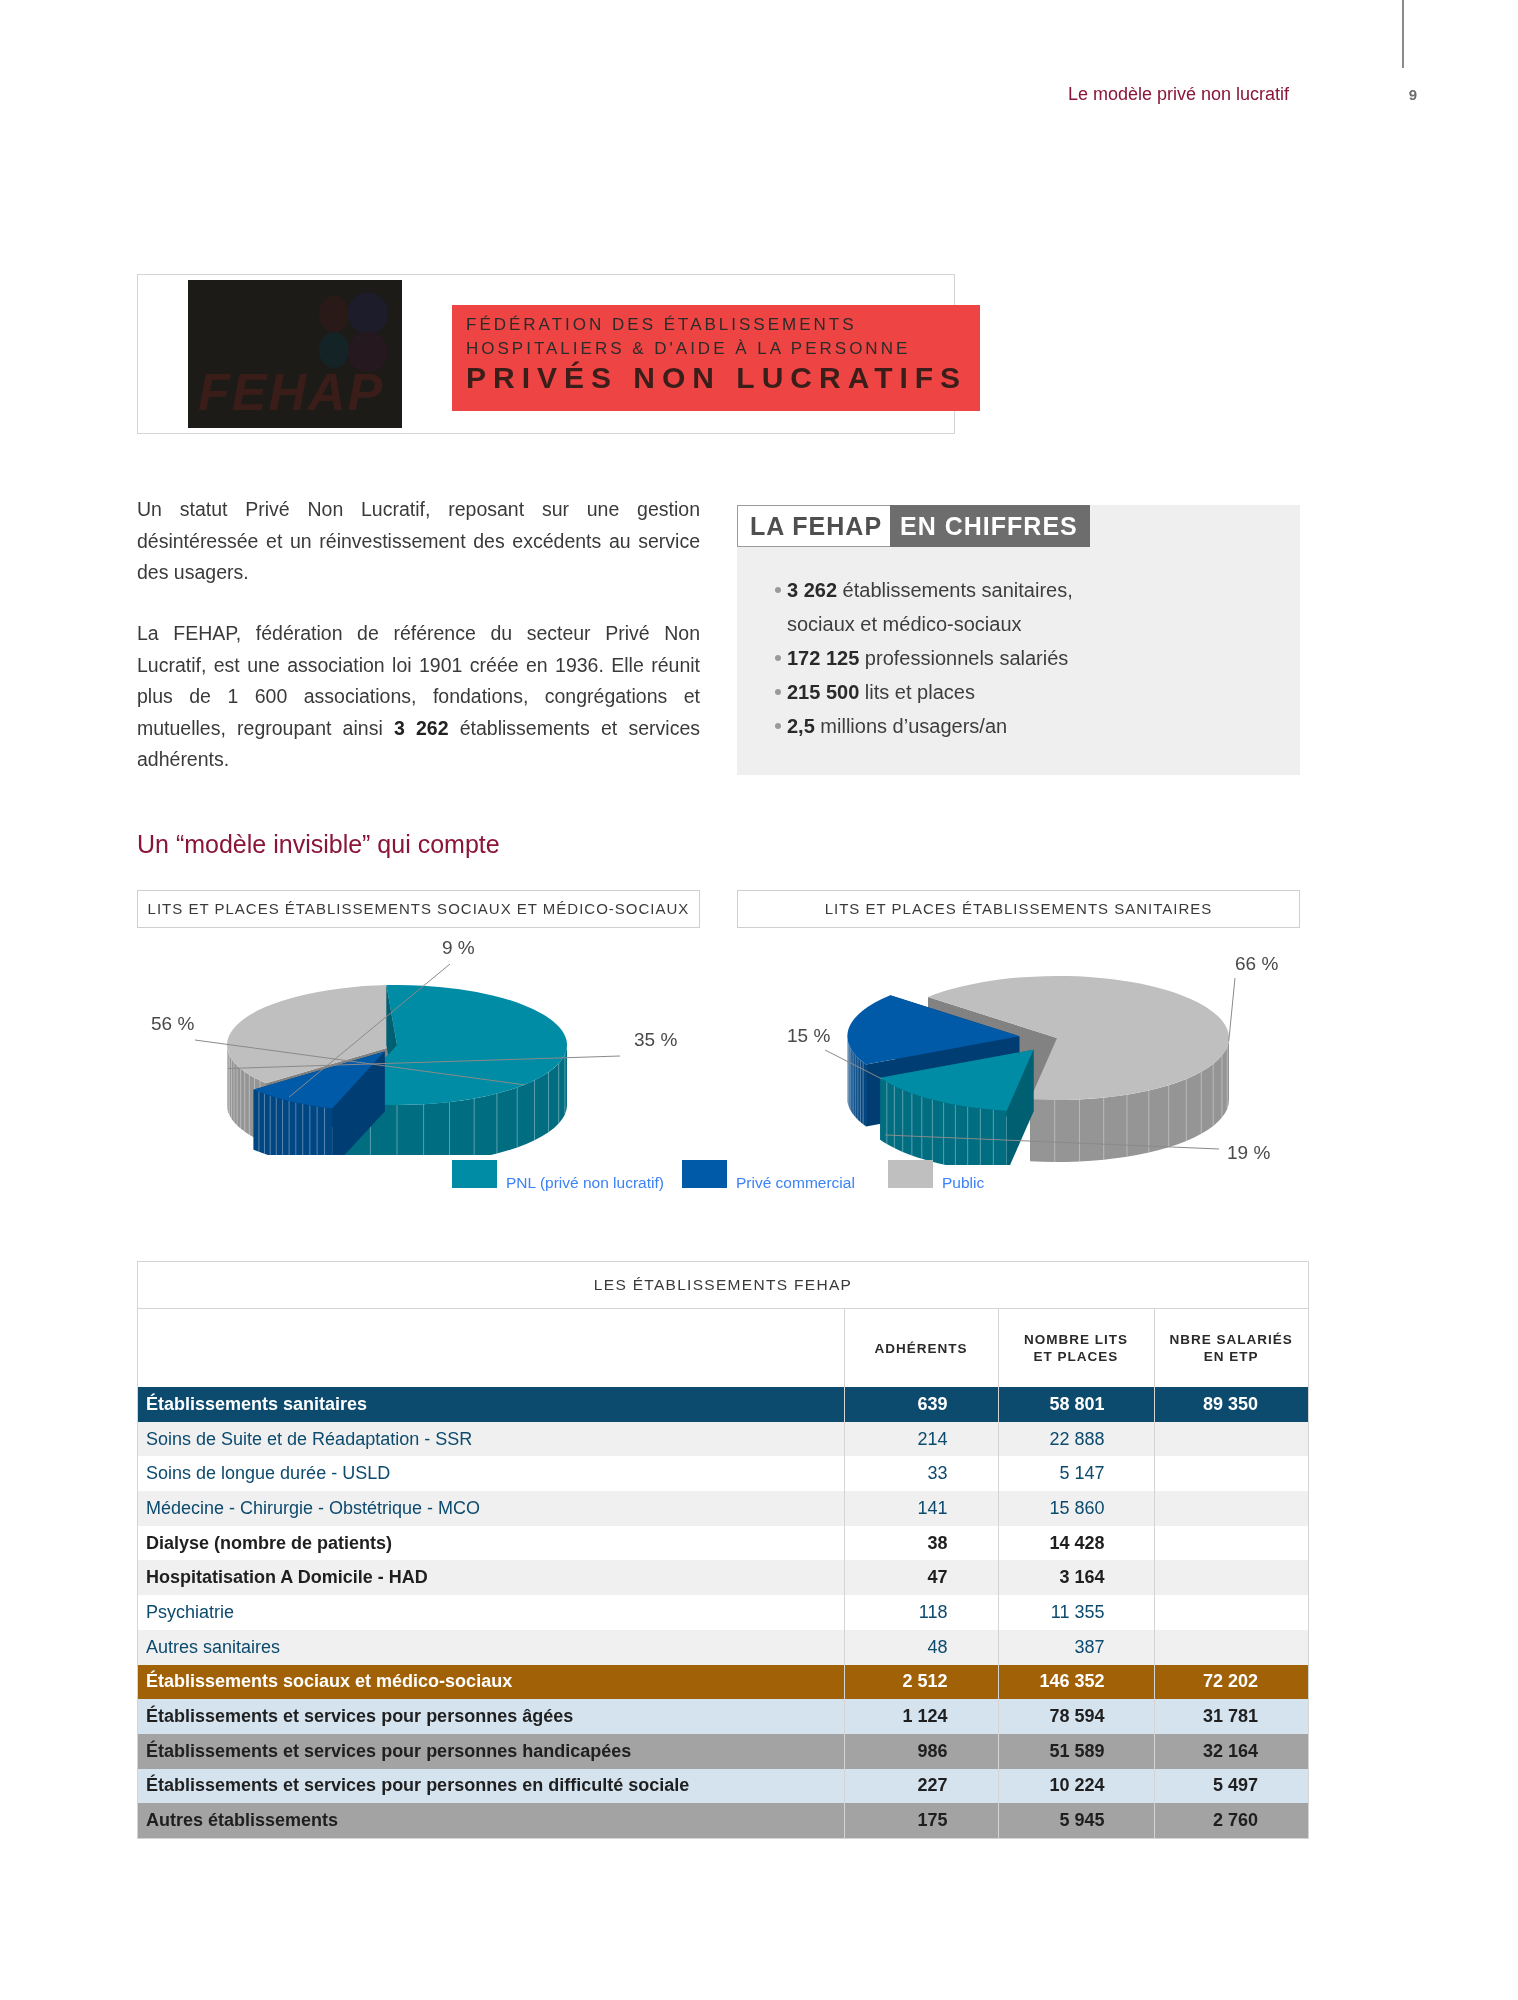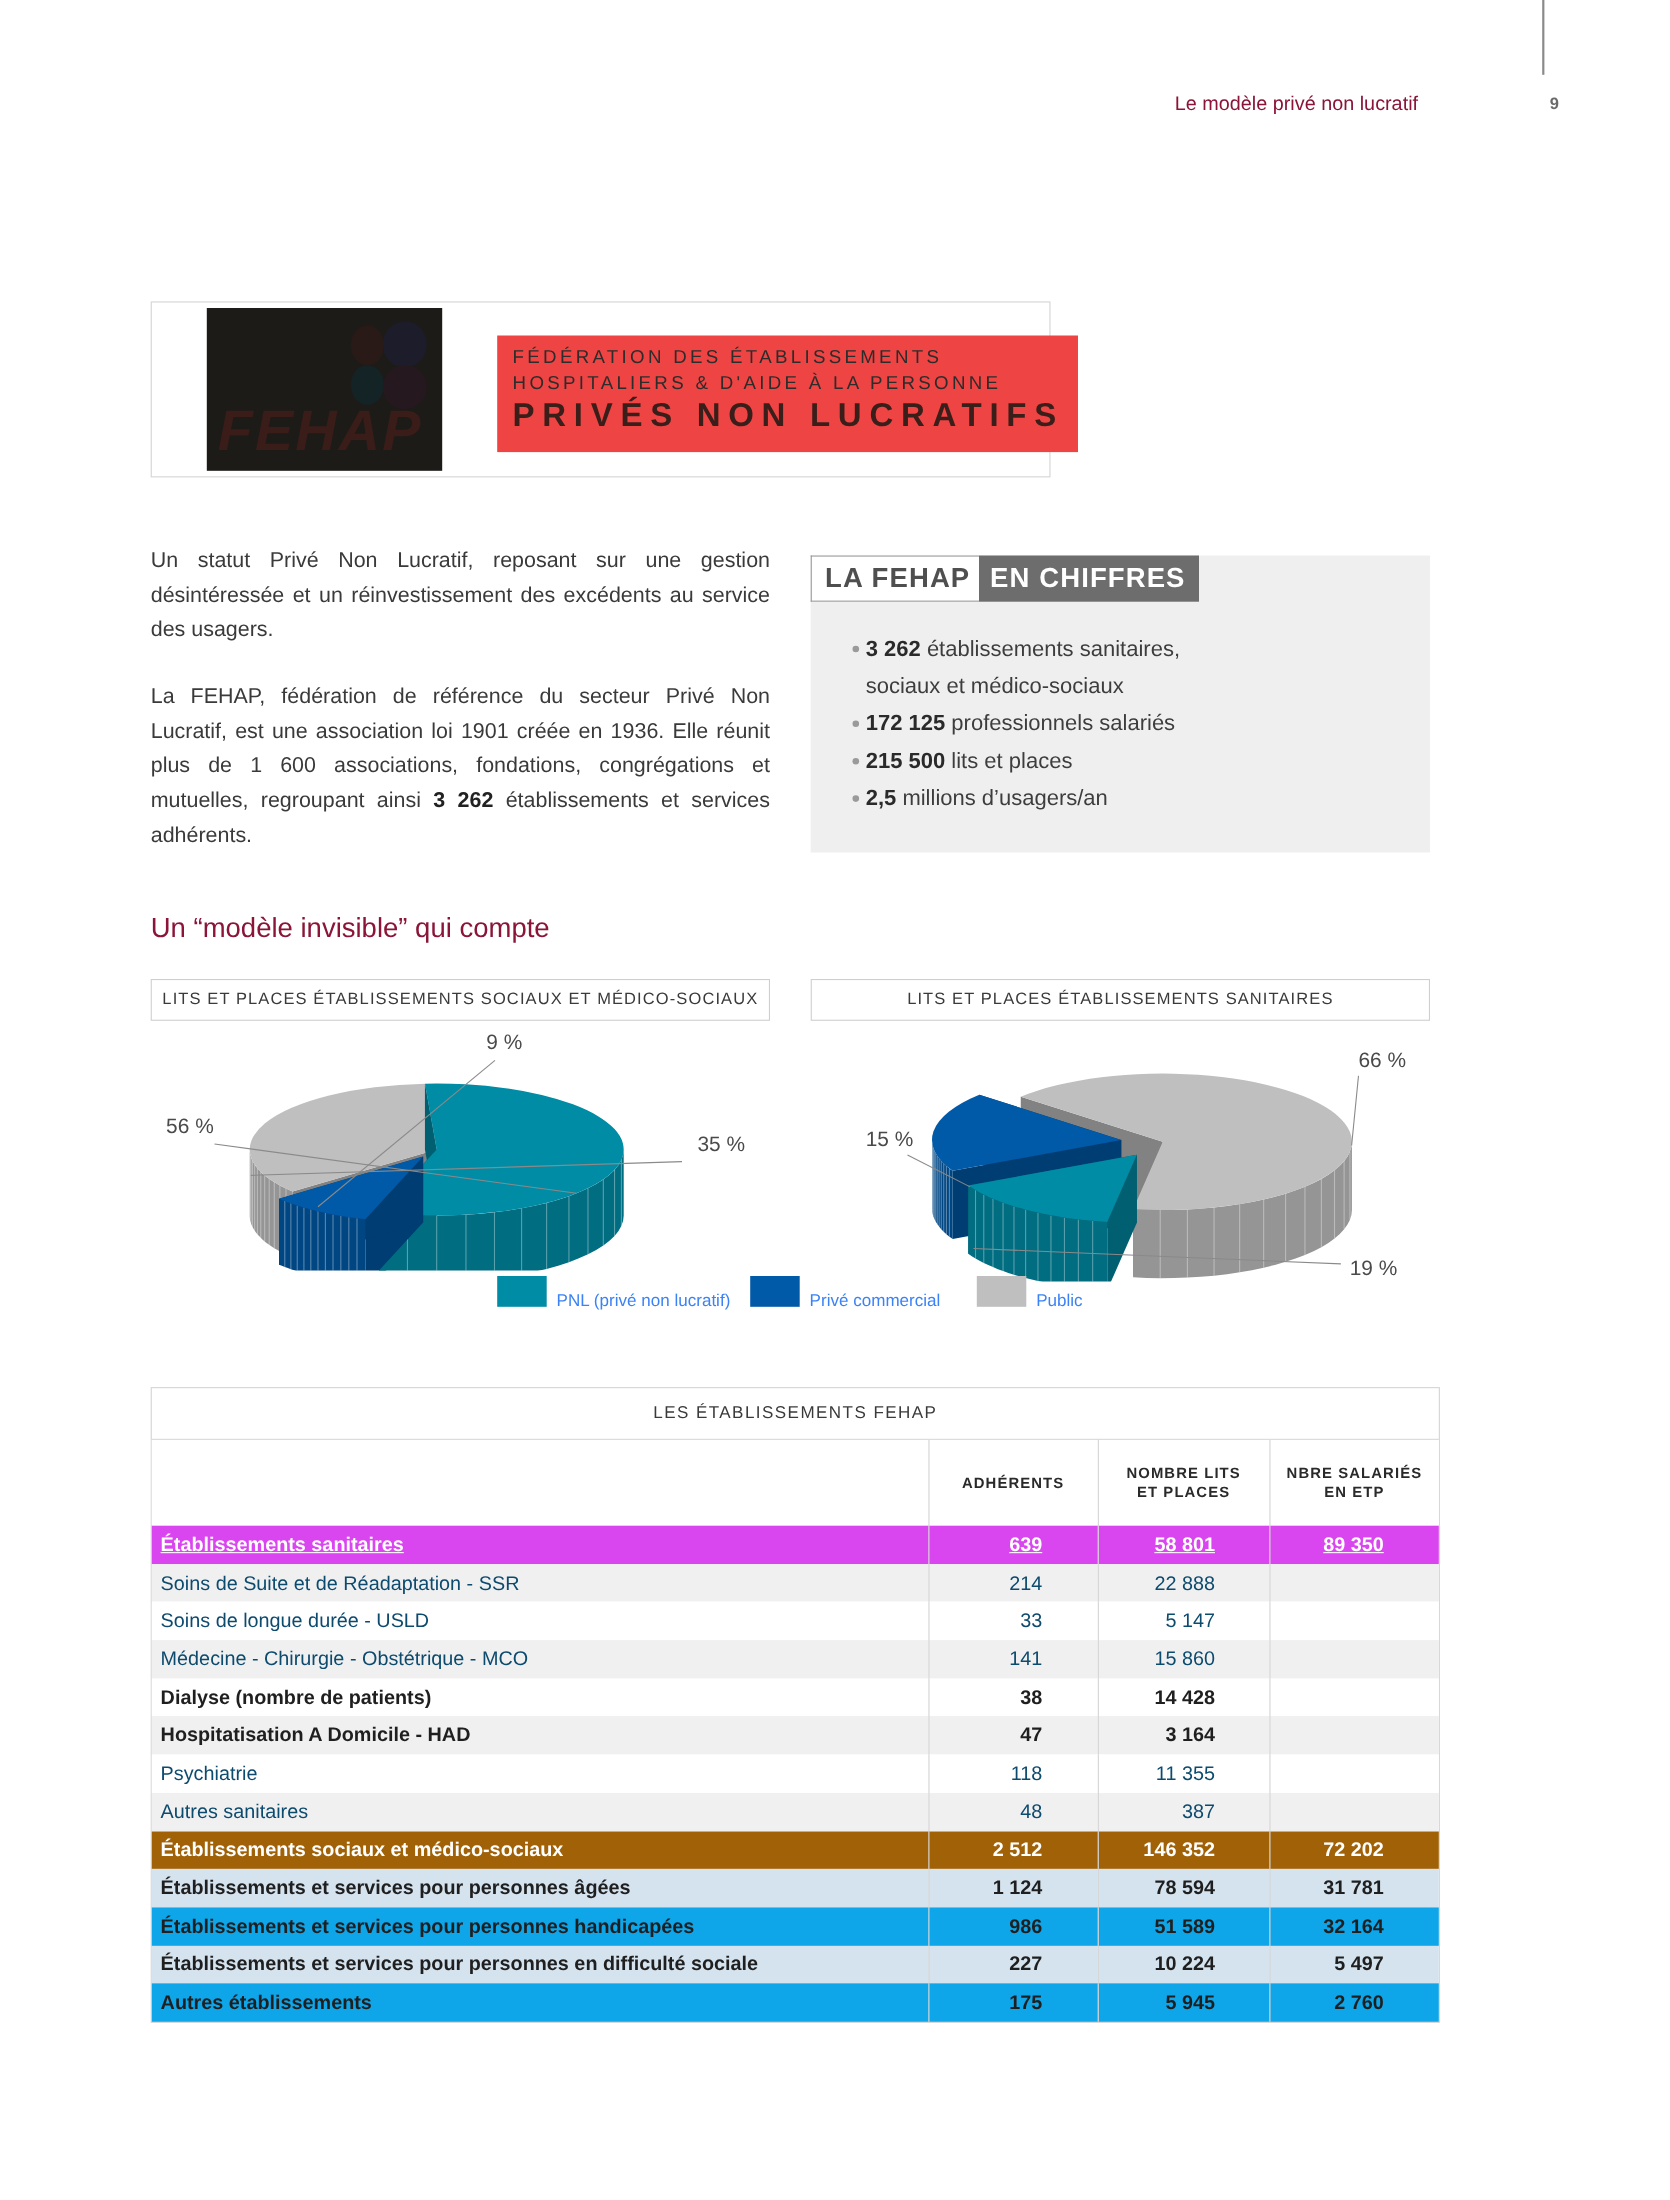--- a/index.html
+++ b/index.html
@@ -64,26 +64,26 @@
   table { border-collapse: collapse; width: 100%; table-layout: fixed; }
   th, td { box-sizing: border-box; }
   th { height: 78px; font-size: 13.5px; font-weight: bold; letter-spacing: 1px; color: #2a2a2a; text-align: center; vertical-align: middle; line-height: 17px; background: #fff; border-left: 1px solid #d4d4d4; }
   th:first-child { border-left: none; }
   td { height: 34.7px; font-size: 18px; padding: 0; border-left: 1px solid #d4d4d4; color: #0c4a6e; }
   td:first-child { border-left: none; padding-left: 8px; }
   td.num { text-align: right; }
   td.c1 { padding-right: 50px; }
   td.c2 { padding-right: 49px; }
   td.c3 { padding-right: 50px; }
-  tr.grey td { background: #d946ef; color: #fff; font-weight: bold; text-decoration: underline; }
+  tr.grey td { background: #0c4a6e; color: #fff; font-weight: bold; }
   tr.blue td { background: #a16207; color: #fff; font-weight: bold; }
   tr.stripe td { background: #f0f0f0; }
   tr.plain td { background: #ffffff; }
   tr.lb1 td { background: #d5e3ef; }
-  tr.lb2 td { background: #0ea5e9; }
+  tr.lb2 td { background: #a3a3a3; }
   tr.bold td { font-weight: bold; color: #1f1f1f; }
 </style>
 </head>
 <body>
 
 <div class="abs" id="top-rule"></div>
 <div class="abs" id="running-title">Le modèle privé non lucratif</div>
 <div class="abs" id="page-number">9</div>
 
 <div class="abs" id="logo-frame"></div>

